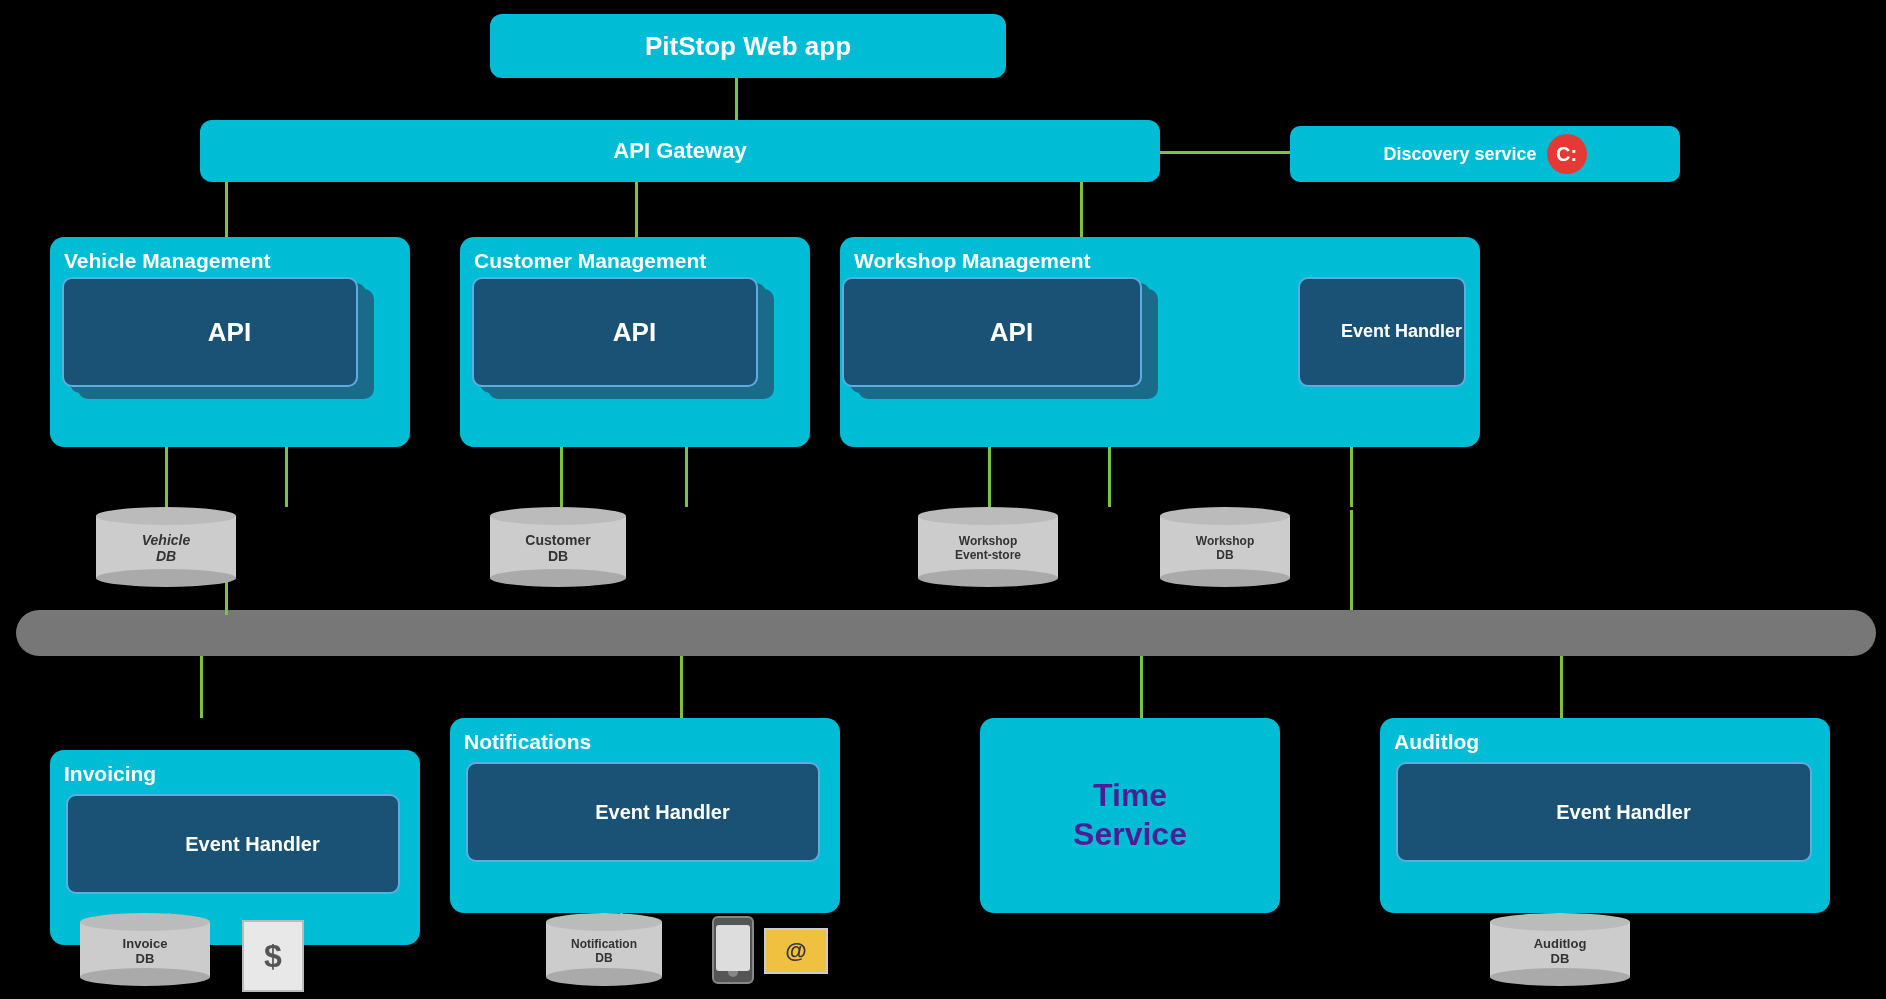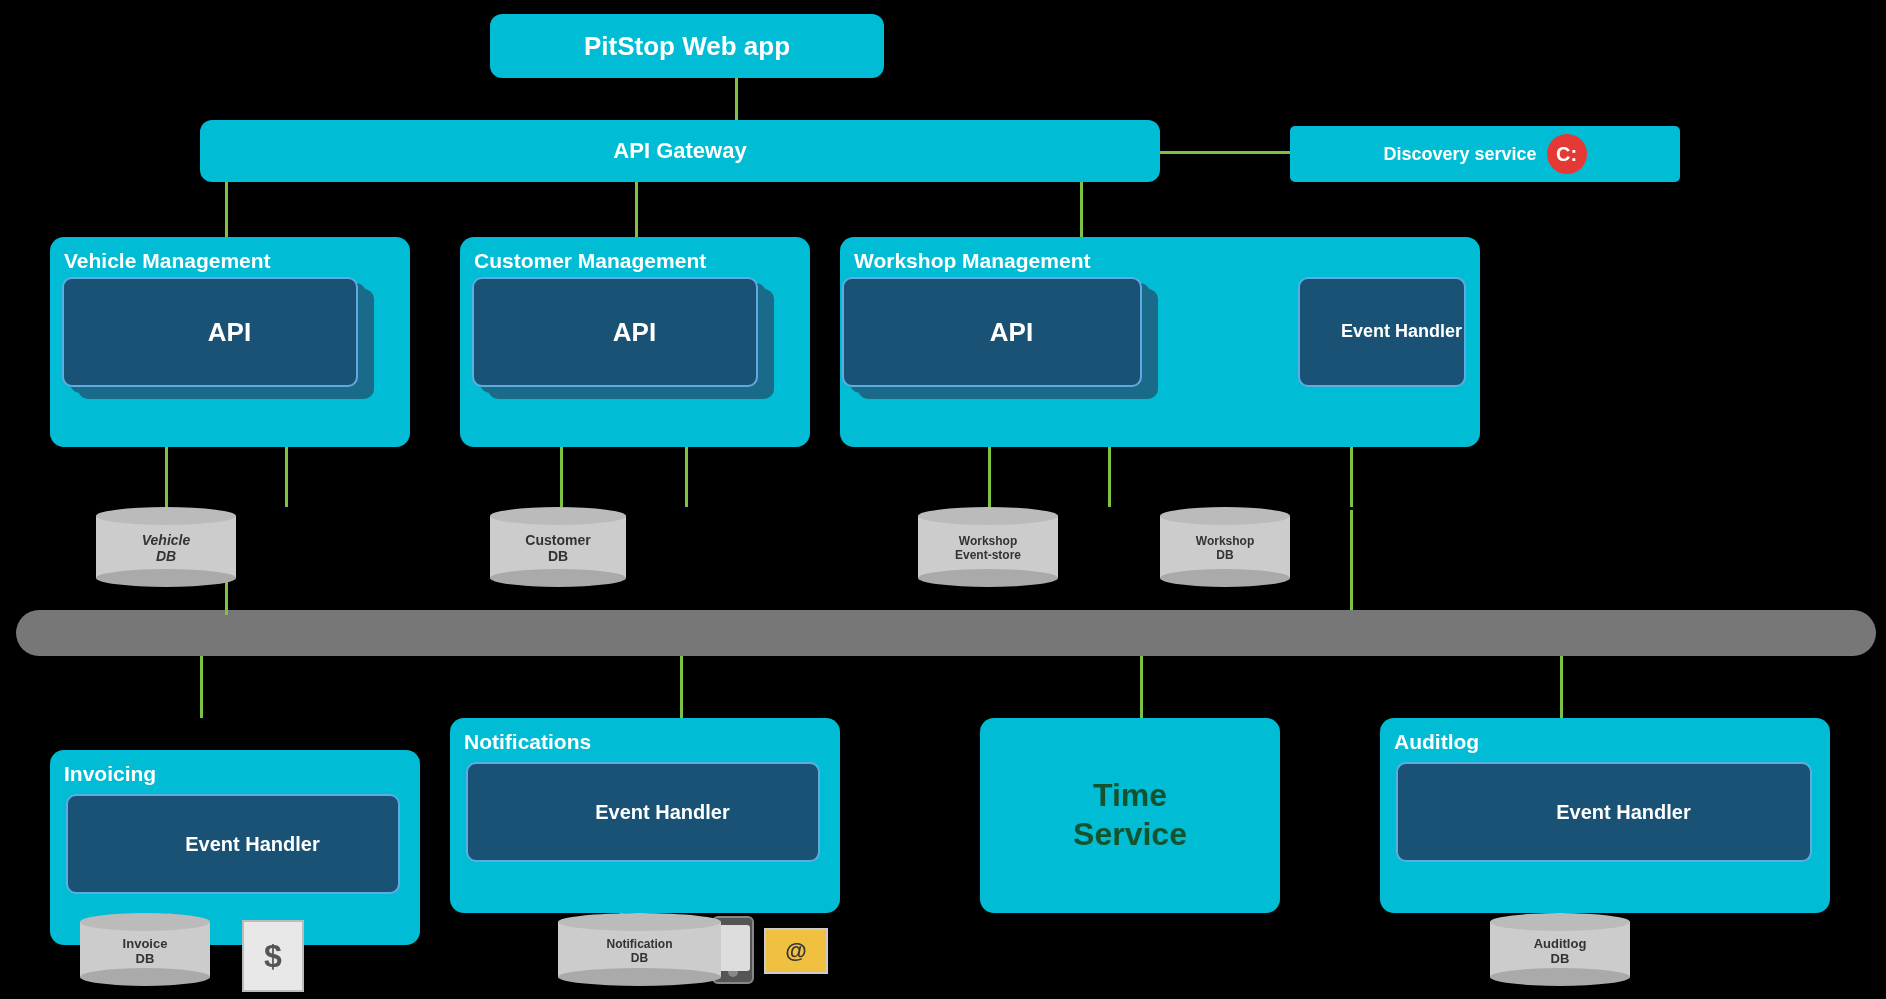--- a/index.html
+++ b/index.html
@@ -115,21 +115,21 @@
       border-radius: 50%;
       margin-top: -9px;
       position: relative;
       z-index: 2;
     }
 
     
     .discovery-box {
       position: absolute;
       background: #00bcd4;
-      border-radius: 5px;
+      border-radius: 10px;
       color: #fff;
       font-weight: bold;
       font-size: 18px;
       display: flex;
       align-items: center;
       justify-content: center;
       gap: 10px;
       padding: 10px 18px;
     }
     .consul-icon {
@@ -187,21 +187,21 @@
       position: absolute;
     }
   </style>
 </head>
 <body>
 
 <div class="diagram">
 
   <div class="line-v" style="left:735px; top:75px; height:52px;"></div>
 
-  <div class="box-cyan-flat" style="left:490px; top:14px; width:394px; height:64px; font-size:26px; border-radius:12px;">
+  <div class="box-cyan-flat" style="left:490px; top:14px; width:516px; height:64px; font-size:26px; border-radius:12px;">
     <span>PitStop Web app</span>
   </div>
 
   <div class="box-cyan-flat" style="left:200px; top:120px; width:960px; height:62px; font-size:22px; border-radius:12px;">
     <span>API Gateway</span>
   </div>
 
   <div class="line-h" style="left:1160px; top:151px; width:130px;"></div>
 
   <div class="discovery-box" style="left:1290px; top:126px; width:390px; height:56px;">
@@ -332,40 +332,40 @@
 
   <div class="box-cyan" style="left:450px; top:718px; width:390px; height:195px;">
     <span class="section-title">Notifications</span>
     <div class="box-dark-blue" style="left:16px; top:44px; width:354px; height:100px; font-size:20px; position:absolute;">
       <span>Event Handler</span>
     </div>
   </div>
 
   <div class="line-v" style="left:620px; top:913px; height:50px;"></div>
 
-  <div class="db-cylinder" style="left:546px; top:913px; width:163px;margin-left:12px;">
+  <div class="db-cylinder" style="left:546px; top:913px; width:116px;">
     <div class="db-top"></div>
     <div class="db-body" style="height:55px;">
       <span style="font-size:12px; text-align:center;">Notification<br>DB</span>
     </div>
     <div class="db-bottom"></div>
   </div>
 
   <div class="mobile-icon" style="left:712px; top:916px;">
     <div class="mobile-screen"></div>
     <div class="mobile-btn"></div>
   </div>
 
   <div style="position:absolute; left:764px; top:928px; width:64px; height:46px; background:#f0c040; border:2px solid #ccc; display:flex; align-items:center; justify-content:center; font-size:22px;">
     <span style="color:#333; font-weight:bold;">@</span>
 
   </div>
 
   <div class="box-cyan" style="left:980px; top:718px; width:300px; height:195px; align-items:center; justify-content:center;">
-    <span style="font-size:32px; font-weight:bold; color:#14532d; text-align:center; white-space:pre-line; line-height:1.2;">Time
+    <span style="font-size:32px; font-weight:bold; color:#4c1d95; text-align:center; white-space:pre-line; line-height:1.2;">Time
 Service</span>
   </div>
 
   <div class="box-cyan" style="left:1380px; top:718px; width:450px; height:195px;">
     <span class="section-title">Auditlog</span>
     <div class="box-dark-blue" style="left:16px; top:44px; width:416px; height:100px; font-size:20px; position:absolute;">
       <span>Event Handler</span>
     </div>
   </div>
 

